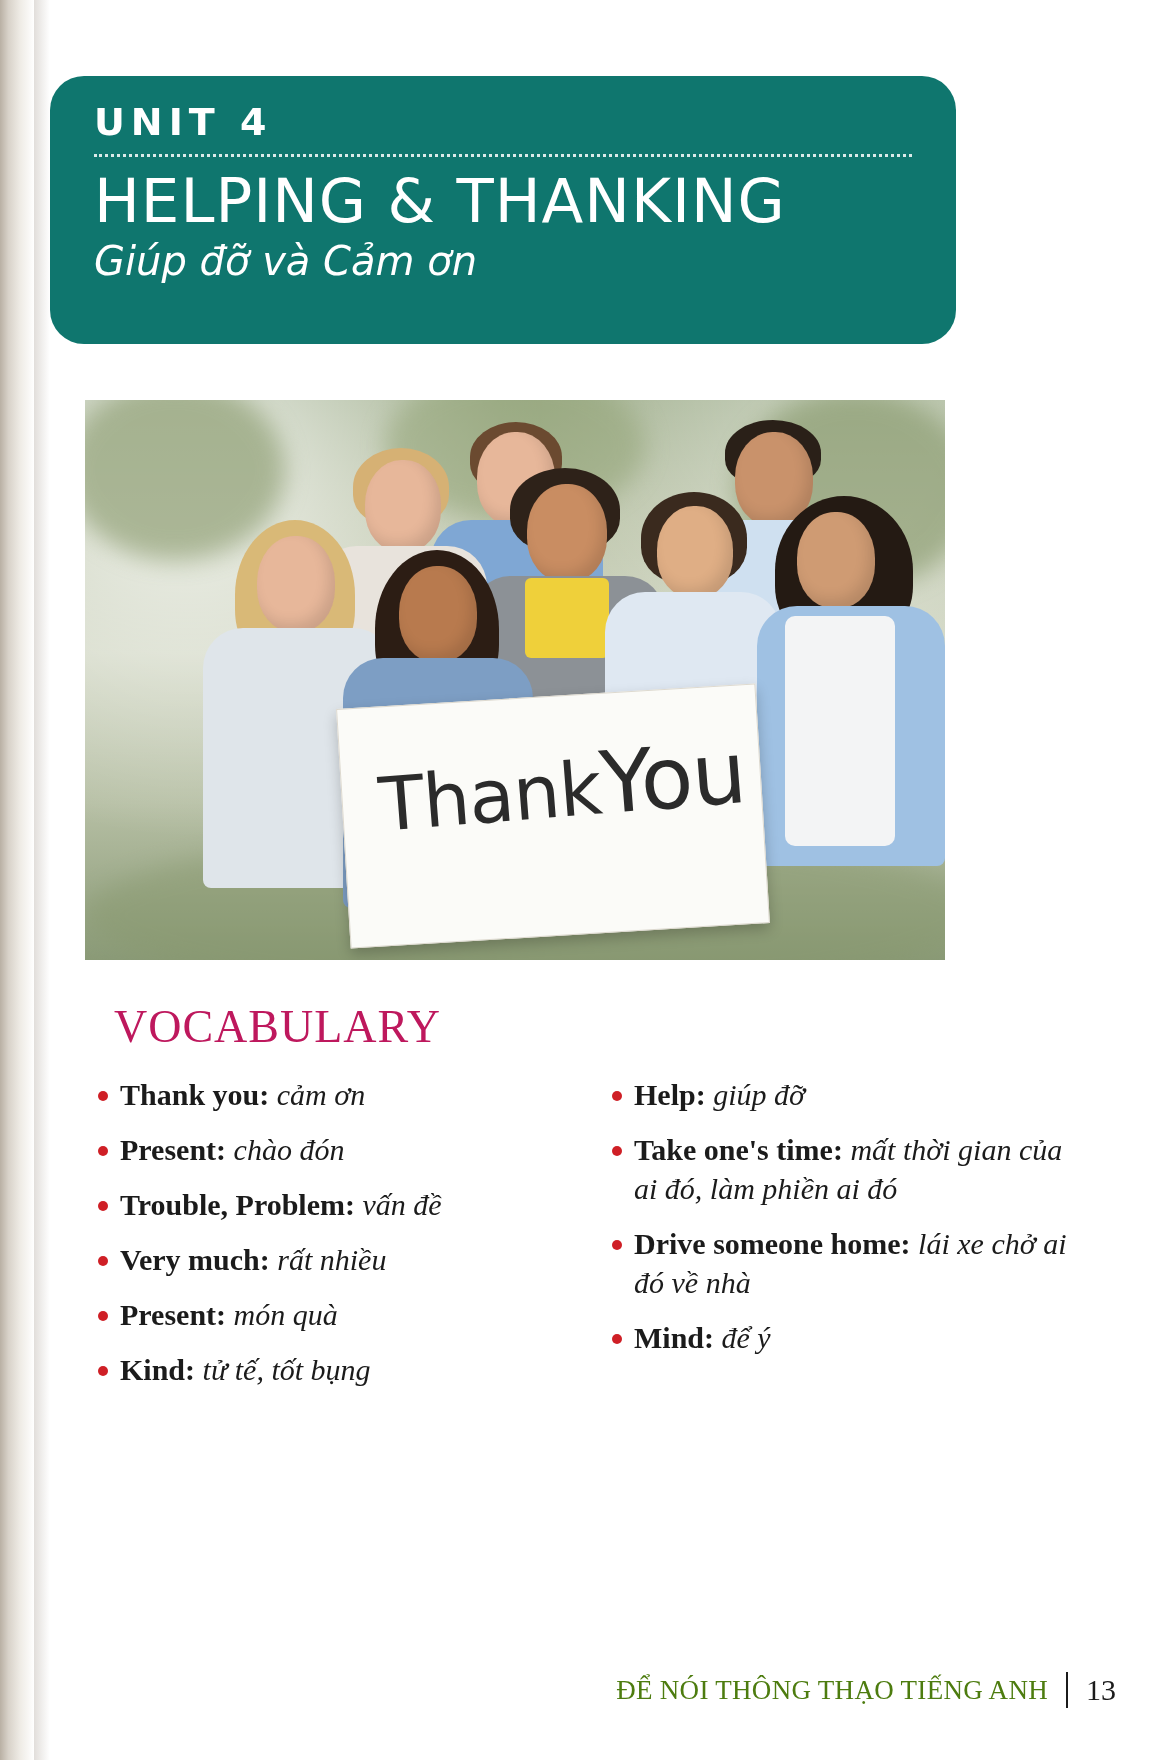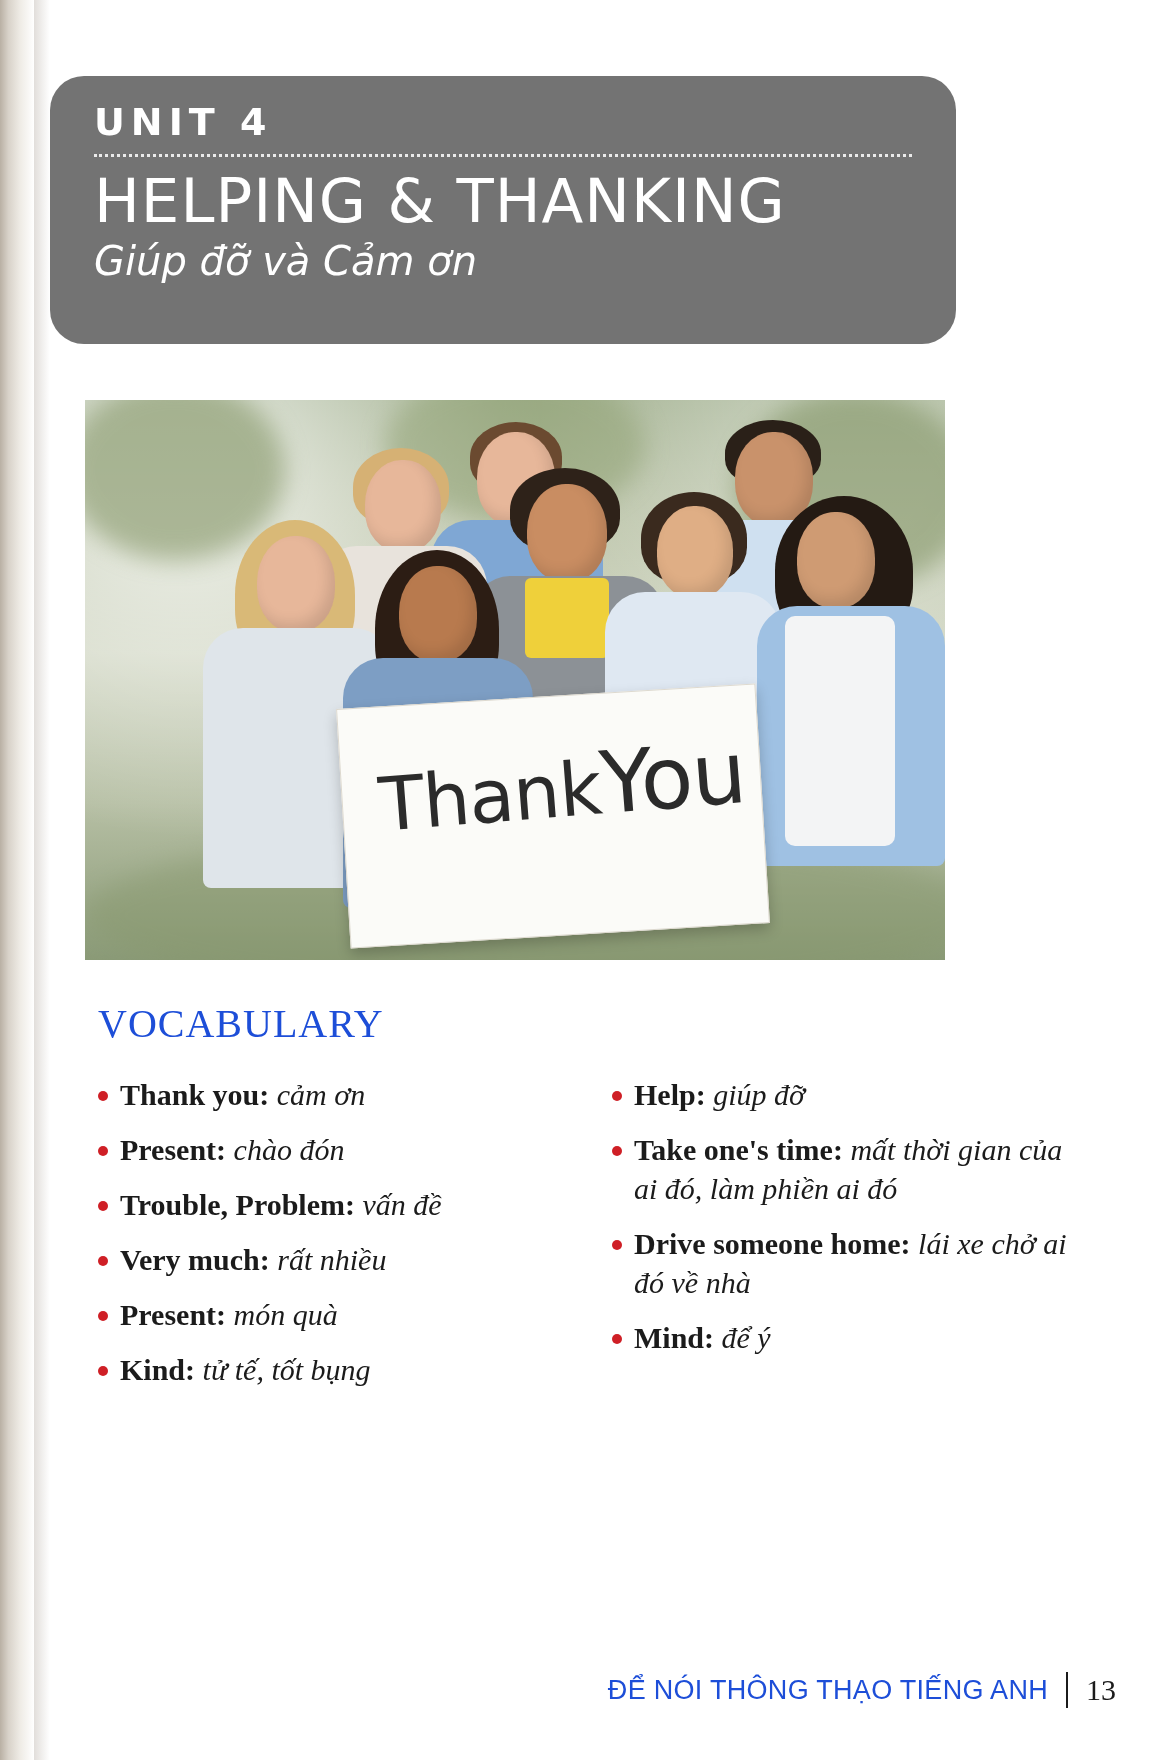--- a/index.html
+++ b/index.html
@@ -32,21 +32,21 @@
     left: 50px; top: 0;
     width: 1102px; height: 1760px;
     background: #ffffff;
   }
 
   
   .banner {
     position: absolute;
     left: 0px; top: 76px;
     width: 906px; height: 268px;
-    background: #737373;
+    background: #0f766e;
     border-radius: 34px;
     color: #ffffff;
     padding: 26px 44px 0 44px;
   }
   .banner-unit {
     font-family: "DejaVu Sans", sans-serif;
     font-weight: bold;
     font-size: 38px;
     letter-spacing: 6px;
     line-height: 1.1;
@@ -123,24 +123,24 @@
     font-size: 74px;
     color:#2b2b2b;
     letter-spacing: -1px;
     transform: rotate(-1deg);
   }
   .sign-text .y { font-size: 86px; }
 
   
   .vocab-title {
     position: absolute;
-    left: 48px; top: 1000px;
+    left: 64px; top: 1000px;
     font-family: "Liberation Serif", serif;
-    font-size: 40px;
-    color: #1d4ed8;
+    font-size: 46px;
+    color: #be185d;
     letter-spacing: 1px;
   }
   .vocab-cols {
     position: absolute;
     left: 48px; top: 1075px;
     width: 1000px;
     display: flex;
     gap: 44px;
   }
   .vocab-col { width: 470px; }
@@ -164,23 +164,23 @@
 
   
   .footer {
     position: absolute;
     right: 36px; bottom: 52px;
     display: flex;
     align-items: center;
     gap: 18px;
   }
   .footer-title {
-    font-family: Liberation Sans, sans-serif;
+    font-family: Liberation Serif, serif;
     font-size: 27px;
-    color: #1d4ed8;
+    color: #4d7c0f;
     letter-spacing: .3px;
     text-align: center;
   }
   .footer-sep { width: 2px; height: 36px; background: #1b1b1b; }
   .footer-page { font-size: 30px; color: #1b1b1b; }
 </style>
 </head>
 <body>
 
 <div class="page-gutter"></div>

